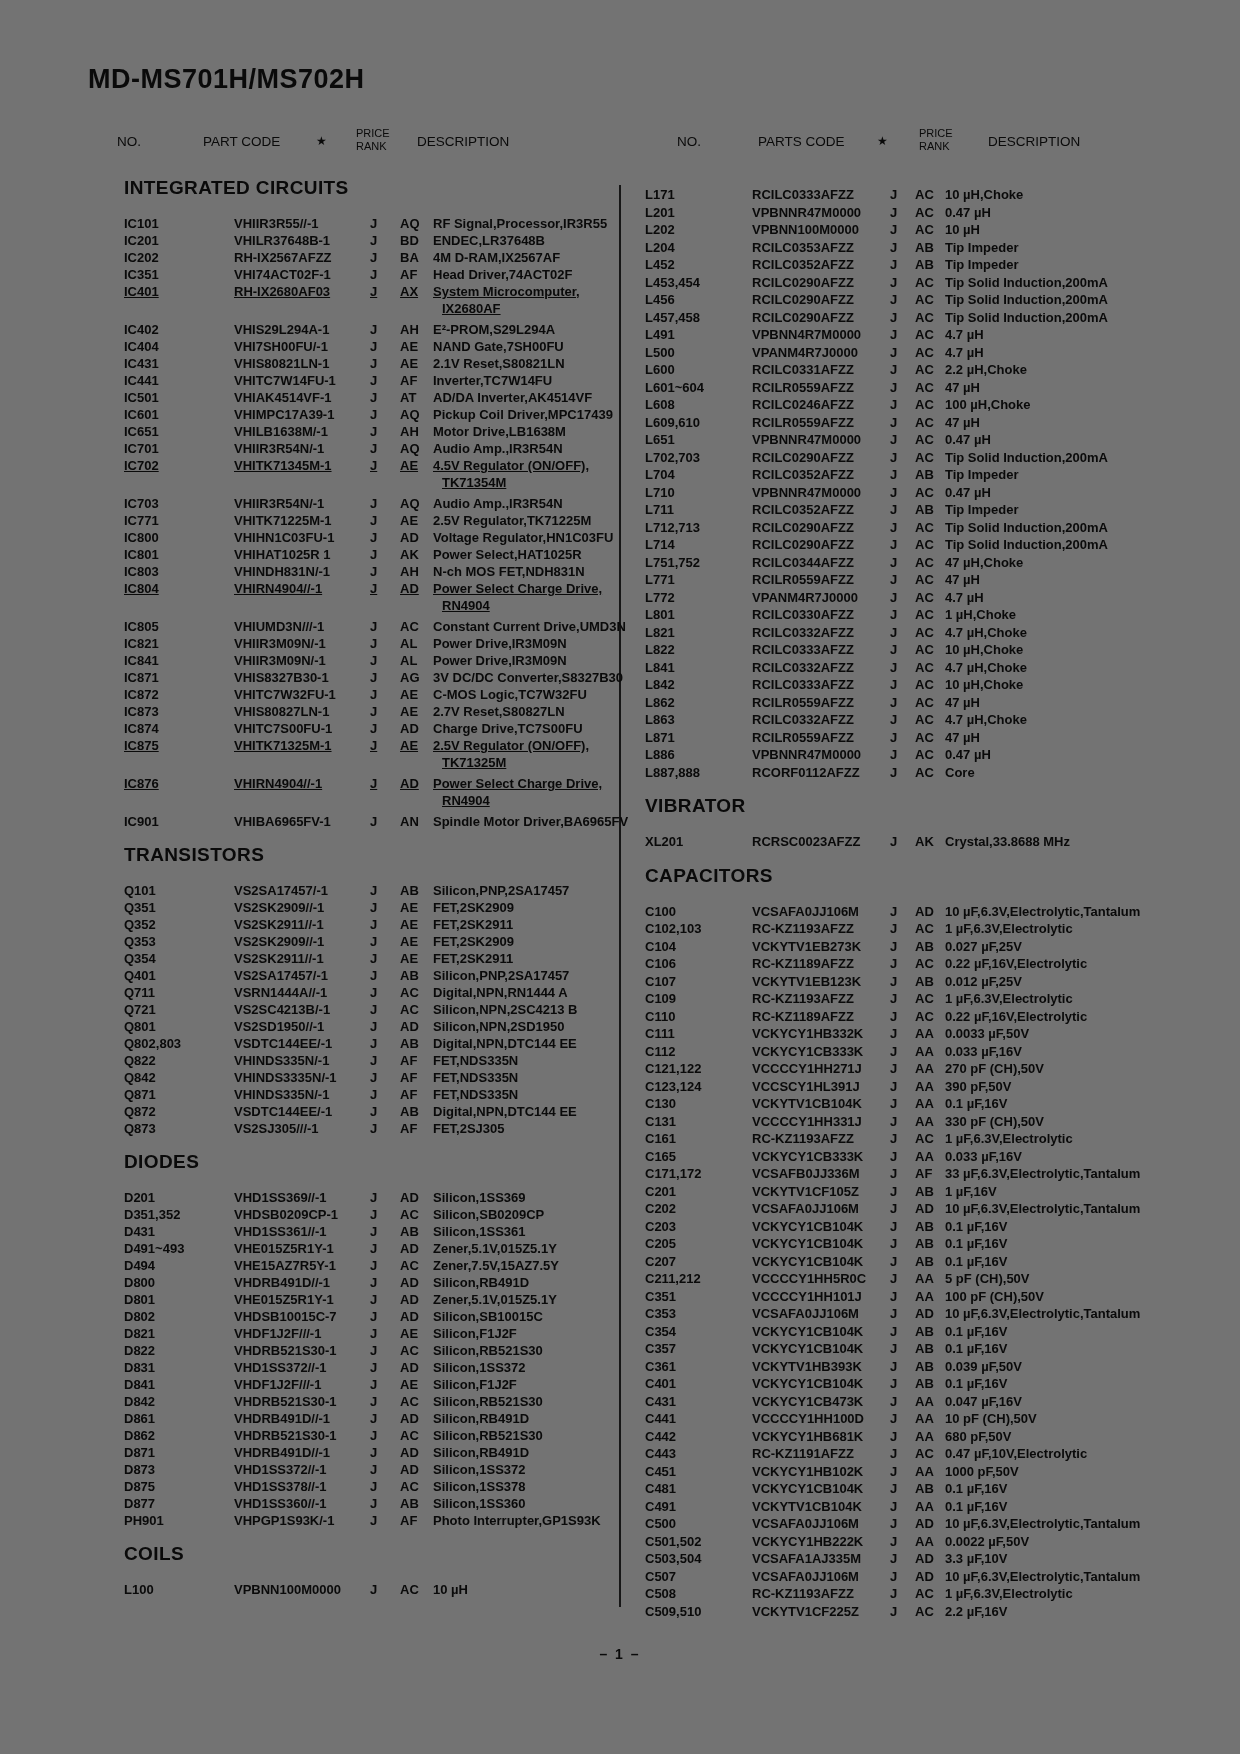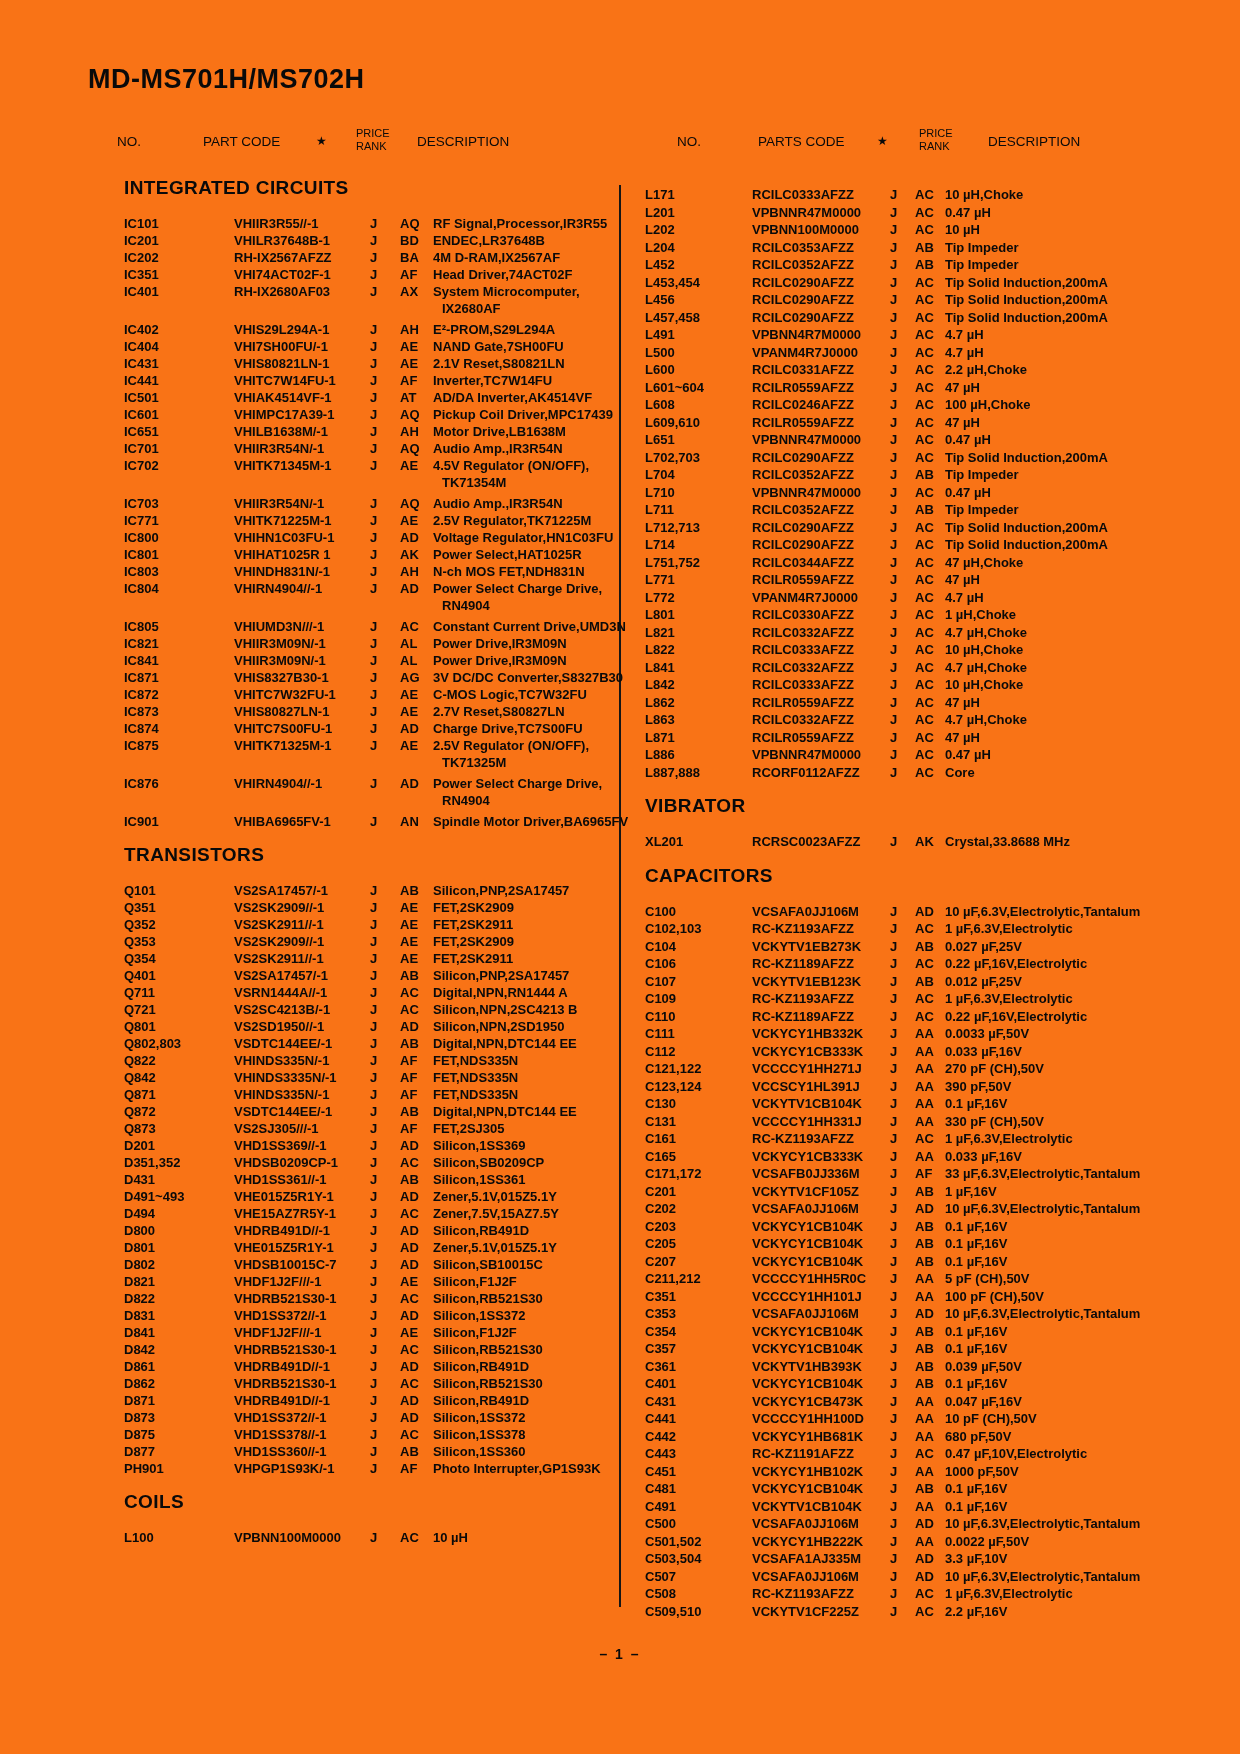--- a/index.html
+++ b/index.html
@@ -1,17 +1,17 @@
 <!DOCTYPE html>
 <html><head>
 <meta charset="utf-8">
 <style>
   html,body{margin:0;padding:0;background:#e8e8e6;}
   #page{
-    position:relative;width:1240px;height:1754px;background:#f97316;
+    position:relative;width:1240px;height:1754px;background:#737373;
     font-family:"Liberation Sans","DejaVu Sans",sans-serif;
     color:#0a0a0a;overflow:hidden;
   }
   .page-title{
     position:absolute;left:88px;top:64px;
     font-size:27px;font-weight:bold;letter-spacing:0.5px;
   }
   .thead{position:absolute;top:124px;height:36px;font-weight:normal;font-size:13.5px;}
   #th-left{left:88px;width:540px;}
   #th-right{left:645px;width:590px;}
@@ -26,21 +26,21 @@
   .col{position:absolute;font-size:13px;font-weight:bold;}
   #col-left{left:88px;top:176px;width:545px;margin-left:36px;}
   #col-right{left:645px;top:186px;width:595px;}
   .section-title{
     font-size:19px;font-weight:bold;letter-spacing:0.4px;
     margin:13px 0 15px 0;line-height:24px;white-space:nowrap;
   }
   #col-left .section-title:first-child{margin-top:0;}
   .row{display:flex;align-items:flex-start;line-height:17px;white-space:nowrap;}
   #col-right .row{line-height:17.5px;}
-  .row.two-line{margin-bottom:4px;}
+  .row.two-line{margin-bottom:4px;text-decoration:underline;}
   .c-no{flex:0 0 auto;}
   #col-left .c-no{width:110px;} #col-left .c-code{width:136px;}
   #col-left .c-mark{width:30px;} #col-left .c-rank{width:33px;}
   #col-right .c-no{width:107px;} #col-right .c-code{width:138px;}
   #col-right .c-mark{width:25px;} #col-right .c-rank{width:30px;}
   .c-code,.c-mark,.c-rank{flex:0 0 auto;}
   .c-desc{flex:1 1 auto;min-width:0;}
   .c-desc .d2{display:block;padding-left:9px;}
   .page-num{position:absolute;top:1646px;left:0;width:1240px;text-align:center;
     font-size:14px;font-weight:bold;letter-spacing:2px;}
@@ -380,20 +380,21 @@
     <span class="c-rank">AB</span>
     <span class="c-desc"><span class="d1">Digital,NPN,DTC144 EE</span></span>
   </div>
       <div class="row">
     <span class="c-no">Q873</span>
     <span class="c-code">VS2SJ305///-1</span>
     <span class="c-mark">J</span>
     <span class="c-rank">AF</span>
     <span class="c-desc"><span class="d1">FET,2SJ305</span></span>
   </div>
+      <div class="section-title">DIODES</div>
       <div class="row">
     <span class="c-no">D201</span>
     <span class="c-code">VHD1SS369//-1</span>
     <span class="c-mark">J</span>
     <span class="c-rank">AD</span>
     <span class="c-desc"><span class="d1">Silicon,1SS369</span></span>
   </div>
       <div class="row">
     <span class="c-no">D351,352</span>
     <span class="c-code">VHDSB0209CP-1</span>

